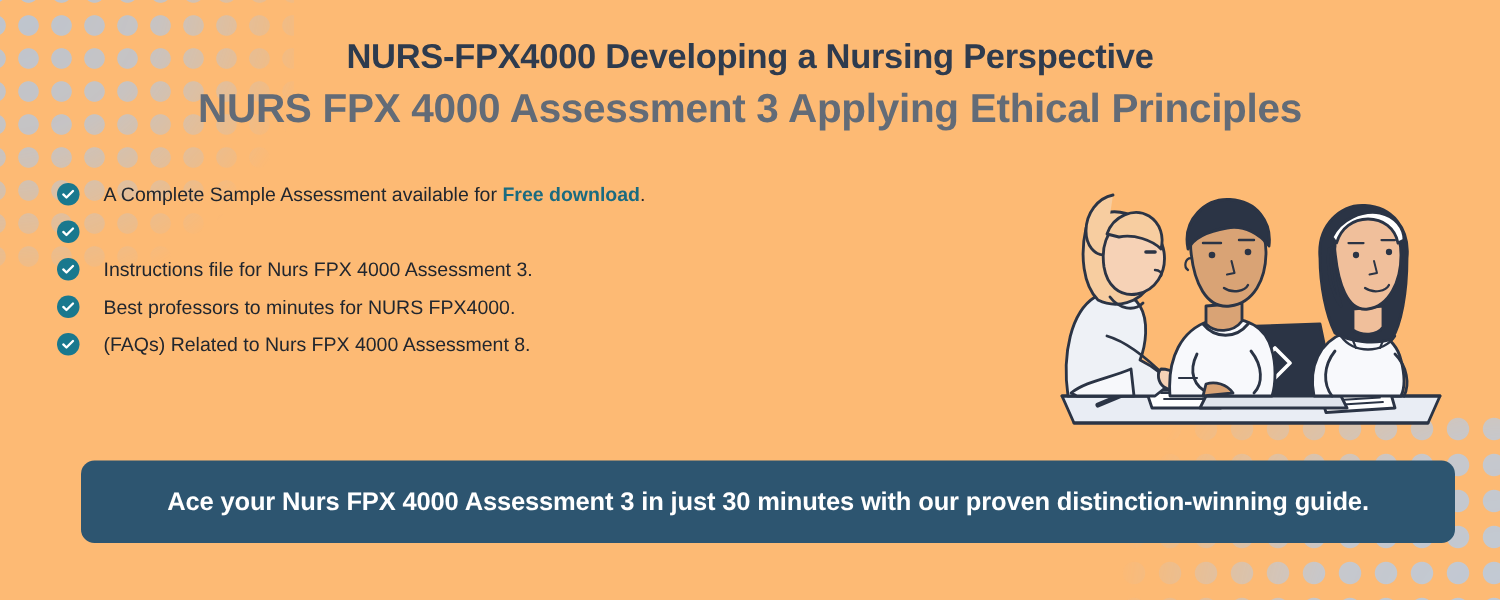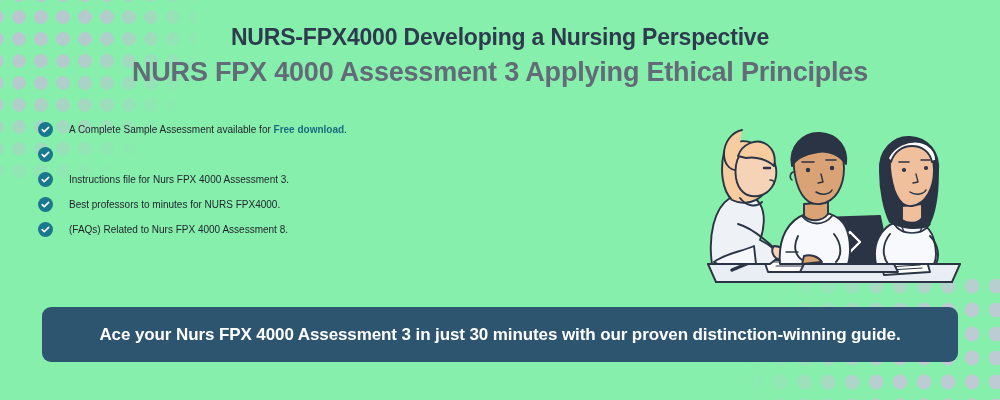--- a/index.html
+++ b/index.html
@@ -11,21 +11,21 @@
     height: 400px;
     overflow: hidden;
     font-family: "Liberation Sans", sans-serif;
     background: #ced6e1;
   }
 
   #banner {
     position: relative;
     width: 1000px;
     height: 400px;
-    background: #86efac;
+    background: #fdba74;
     overflow: hidden;
   }
 
   
   .dots {
     position: absolute;
     pointer-events: none;
   }
   #dots-top-left {
     left: -14px;
@@ -93,33 +93,33 @@
     height: 15px;
     border-radius: 50%;
     background: #19788e;
     display: inline-flex;
     align-items: center;
     justify-content: center;
     margin-right: 16px;
   }
   .check-icon svg { display: block; }
   .feature-text {
-    font-size: 10px;
+    font-size: 13px;
     color: #21262e;
     white-space: nowrap;
   }
   .feature-text .hl {
     color: #1a6b80;
     font-weight: bold;
   }
 
   
   #cta-banner {
     position: absolute;
-    left: 42px;
+    left: 54px;
     top: 307px;
     width: 916px;
     height: 55px;
     background: #2d5570;
     border-radius: 9px;
     display: flex;
     align-items: center;
     justify-content: center;
     padding: 0 24px;
     box-sizing: border-box;

